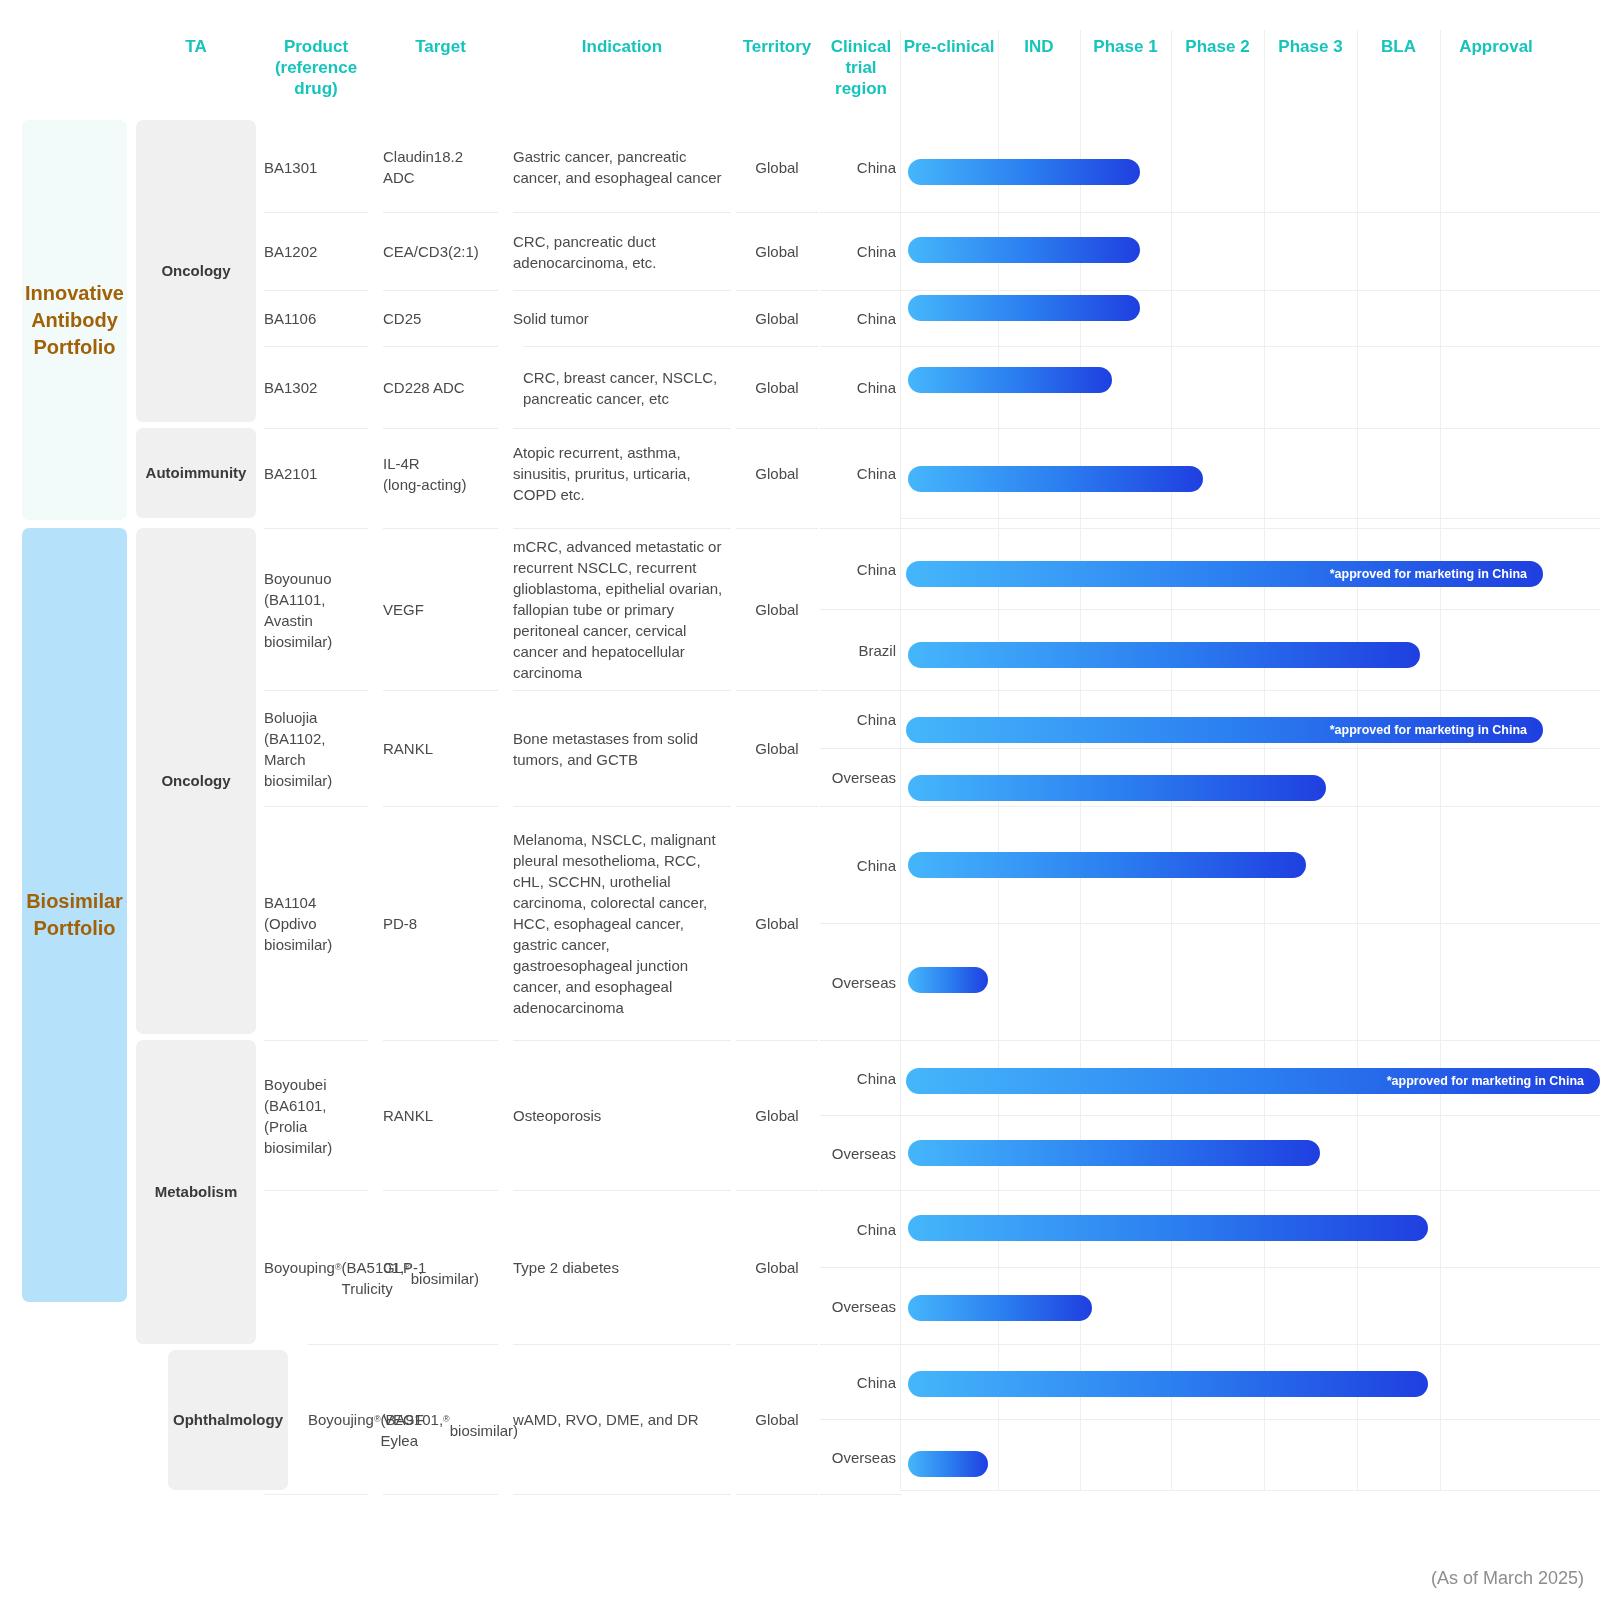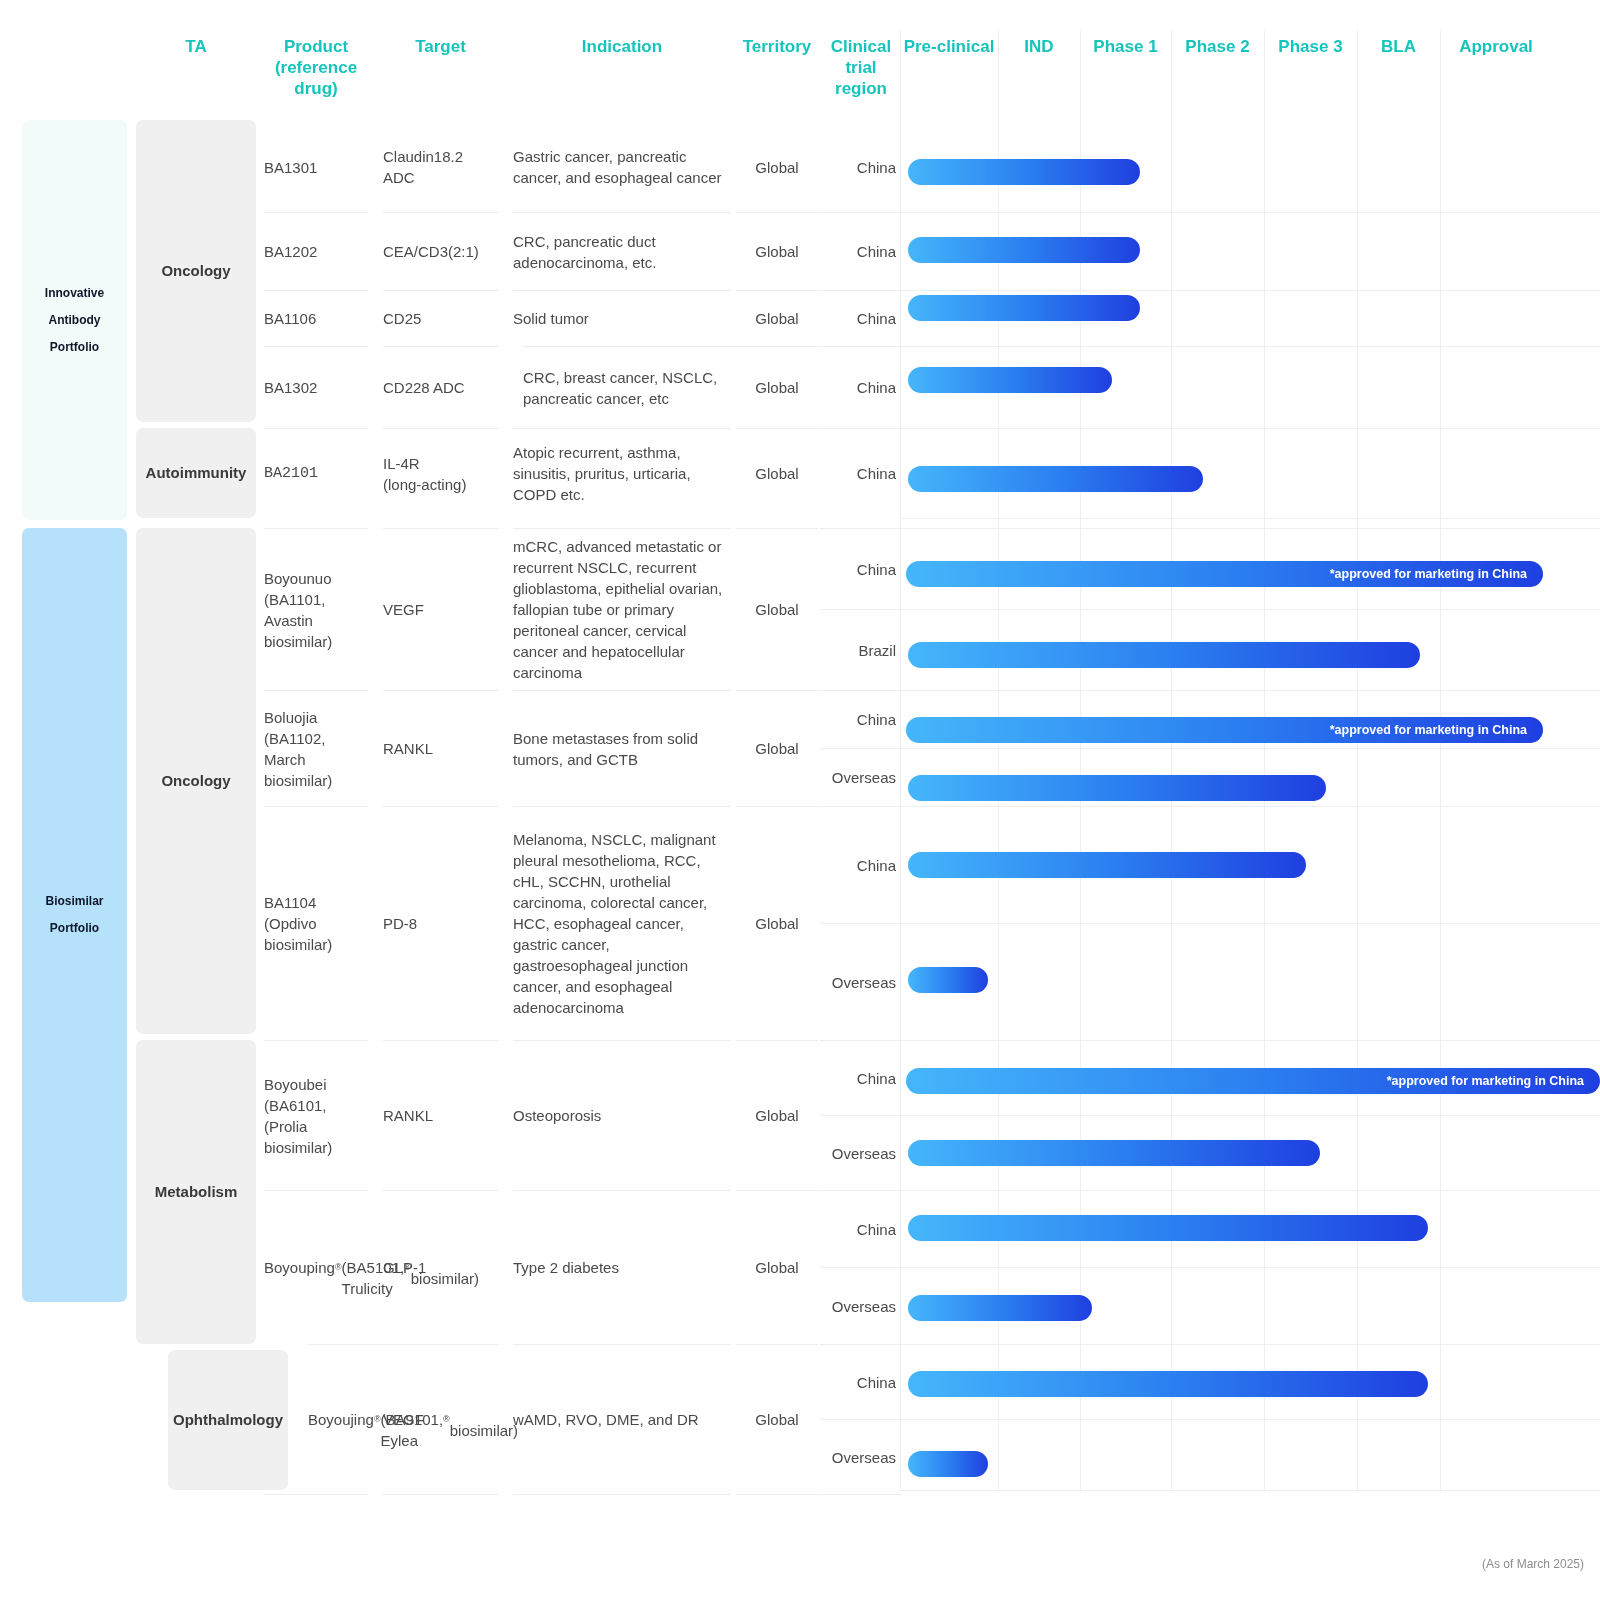--- a/index.html
+++ b/index.html
@@ -22,22 +22,22 @@
     text-align:center;
   }
   .hd.multi { line-height:21px; }
 
   
   .portfolio {
     position:absolute; left:22px; width:105px;
     border-radius:7px;
     display:flex; align-items:center; justify-content:center;
     text-align:center;
-    font-weight:bold; font-size:12px; line-height:27px;
-    color:#0f172a;
+    font-weight:bold; font-size:20px; line-height:27px;
+    color:#a16207;
   }
 
   
   .ta {
     position:absolute; left:136px; width:120px;
     background:#f0f0f0; border-radius:7px;
     display:flex; align-items:center; justify-content:center;
     text-align:center;
     font-weight:bold; font-size:15px; line-height:20px;
     color:#3a3a3a;
@@ -83,22 +83,22 @@
     background:linear-gradient(90deg,#45b6fb 0%, #2b7ef0 52%, #1f3fe0 100%);
     display:flex; align-items:center; justify-content:flex-end;
   }
   .bar .bl {
     color:#ffffff; font-size:12.5px; font-weight:600;
     padding-right:16px; white-space:nowrap;
   }
 
   
   #footer {
-    position:absolute; right:16px; bottom:36px;
-    color:#8d8d8d; font-size:12px;
+    position:absolute; right:16px; bottom:18px;
+    color:#8d8d8d; font-size:18px;
   }
   sup { font-size:9px; vertical-align:super; }
 </style>
 </head>
 <body>
 
 <div id="header">
   <div class="hd" style="left:136px; width:120px;">TA</div>
 
   <div class="hd multi" style="left:264px; width:104px;">
@@ -171,21 +171,21 @@
 <div class="cell c-indic" style="top:290px; height:56px;">Solid tumor</div>
 <div class="cell c-terr" style="top:290px; height:56px;">Global</div>
 <div class="c-region" style="top:290px; height:56px;">China</div>
 
 <div class="cell c-product" style="top:346px; height:82px;">BA1302</div>
 <div class="cell c-target" style="top:346px; height:82px;">CD228 ADC</div>
 <div class="cell c-indic" style="top:346px; height:82px;margin-left:10px;">CRC, breast cancer, NSCLC, pancreatic cancer, etc</div>
 <div class="cell c-terr" style="top:346px; height:82px;">Global</div>
 <div class="c-region" style="top:346px; height:82px;">China</div>
 
-<div class="cell c-product" style="top:428px; height:90px;font-family:Liberation Mono, monospace;">BA2101</div>
+<div class="cell c-product" style="top:428px; height:90px;">BA2101</div>
 <div class="cell c-target" style="top:428px; height:90px; white-space:pre-line;">IL-4R
  (long-acting)</div>
 <div class="cell c-indic" style="top:428px; height:90px;">Atopic recurrent, asthma, sinusitis, pruritus, urticaria, COPD etc.</div>
 <div class="cell c-terr" style="top:428px; height:90px;">Global</div>
 <div class="c-region" style="top:428px; height:90px;">China</div>
 
 <div class="cell c-product" style="top:528px; height:162px; white-space:pre-line;">Boyounuo
  (BA1101,
 Avastin
 biosimilar)</div>

